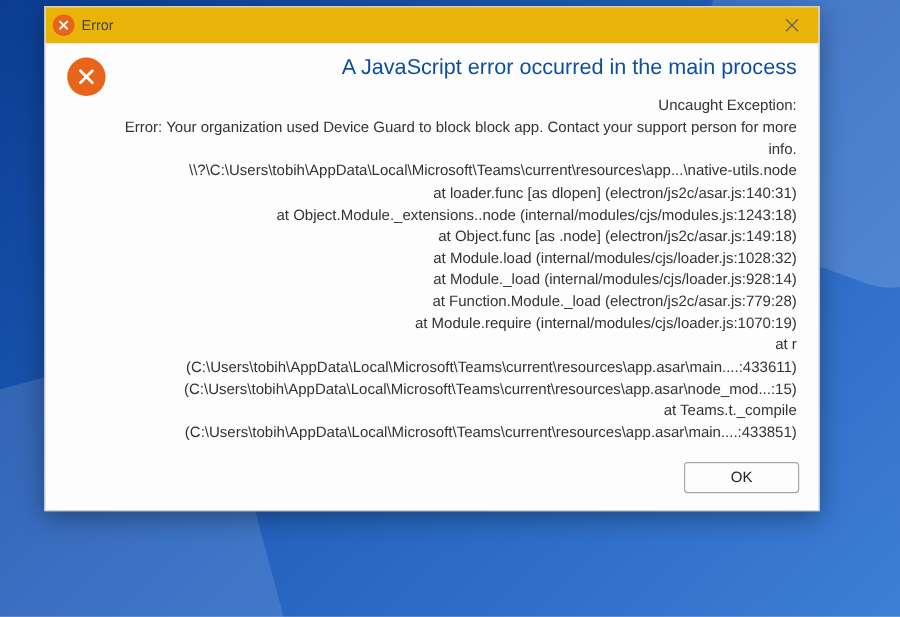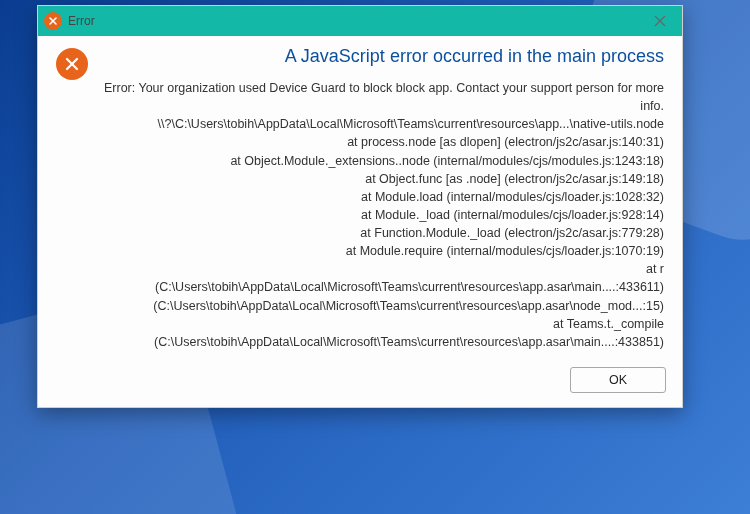--- a/index.html
+++ b/index.html
@@ -46,21 +46,21 @@
       display: flex;
       flex-direction: column;
     }
     .titlebar {
       height: 30px;
       display: flex;
       align-items: center;
       padding-left: 6px;
       padding-right: 0;
       position: relative;
-      background: #14b8a6;
+      background: #eab308;
     }
     .titlebar-icon {
       width: 18px;
       height: 18px;
       border-radius: 50%;
       background: #e8641b;
       display: flex;
       align-items: center;
       justify-content: center;
       margin-right: 6px;
@@ -159,23 +159,24 @@
   <div class="body-area">
     <div class="body-icon">
       <svg width="16" height="16" viewBox="0 0 16 16">
         <line x1="3" y1="3" x2="13" y2="13" stroke="#fff" stroke-width="2.2" stroke-linecap="round"></line>
         <line x1="13" y1="3" x2="3" y2="13" stroke="#fff" stroke-width="2.2" stroke-linecap="round"></line>
       </svg>
     </div>
     <div class="body-content">
       <div class="heading">A JavaScript error occurred in the main process</div>
       <div class="stack">
+        <div class="stack-line">Uncaught Exception:</div>
         <div class="stack-line" style="white-space:normal;">Error: Your organization used Device Guard to block block app. Contact your support person for more info.</div>
         <div class="stack-line">\\?\C:\Users\tobih\AppData\Local\Microsoft\Teams\current\resources\app...\native-utils.node</div>
-        <div class="stack-line">    at process.node [as dlopen] (electron/js2c/asar.js:140:31)</div>
+        <div class="stack-line">    at loader.func [as dlopen] (electron/js2c/asar.js:140:31)</div>
         <div class="stack-line">    at Object.Module._extensions..node (internal/modules/cjs/modules.js:1243:18)</div>
         <div class="stack-line">    at Object.func [as .node] (electron/js2c/asar.js:149:18)</div>
         <div class="stack-line">    at Module.load (internal/modules/cjs/loader.js:1028:32)</div>
         <div class="stack-line">    at Module._load (internal/modules/cjs/loader.js:928:14)</div>
         <div class="stack-line">    at Function.Module._load (electron/js2c/asar.js:779:28)</div>
         <div class="stack-line">    at Module.require (internal/modules/cjs/loader.js:1070:19)</div>
         <div class="stack-line">    at r</div>
         <div class="stack-line">(C:\Users\tobih\AppData\Local\Microsoft\Teams\current\resources\app.asar\main....:433611)</div>
         <div class="stack-line">(C:\Users\tobih\AppData\Local\Microsoft\Teams\current\resources\app.asar\node_mod...:15)</div>
         <div class="stack-line">    at Teams.t._compile</div>

